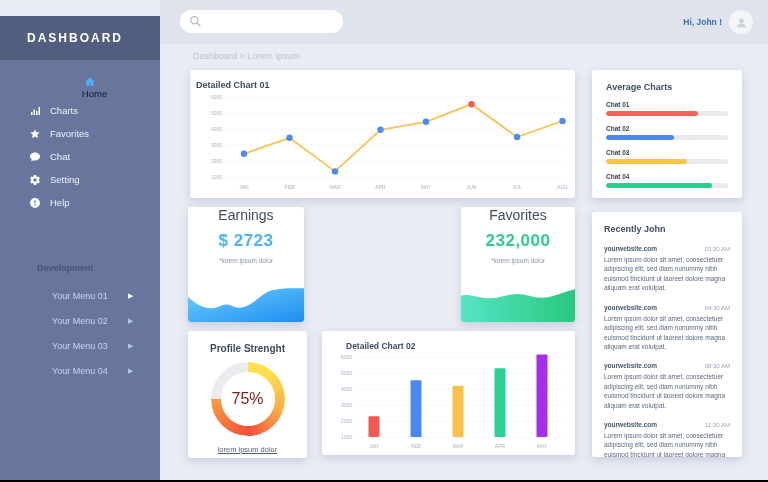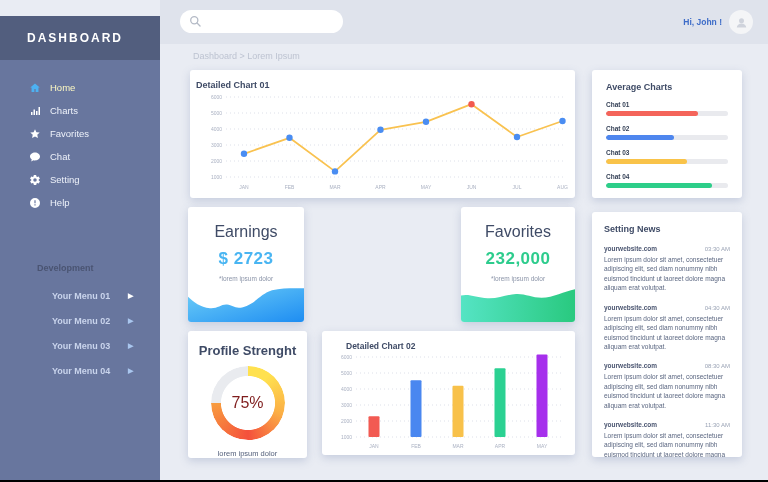--- a/index.html
+++ b/index.html
@@ -8,25 +8,25 @@
 
   
   .sidebar{position:absolute;left:0;top:16px;width:160px;height:100%;background:#68769e;}
   .sidebar-header{height:44px;background:#525e7e;color:#ffffff;font-size:12px;font-weight:bold;
     letter-spacing:2px;line-height:44px;padding-left:27px;}
   .nav{position:absolute;top:60px;left:0;right:0;}
   .nav-item{display:flex;align-items:center;height:23px;padding-left:29px;cursor:pointer;color:#eef2fa;}
   .nav-item .ic{width:12px;height:12px;margin-right:9px;display:flex;align-items:center;}
   .nav-item .ic svg{width:12px;height:12px;fill:#ffffff;}
   .nav-item span.lbl{font-size:9.5px;}
-  .nav-item.active{color:#fef9c3;}
+  .nav-item.active{color:#0f172a;flex-direction:column;}
   .nav-item.active .ic svg{fill:#4db1f2;}
   .dev{position:absolute;top:247px;left:0;right:0;margin-left:8px;}
   .dev-label{padding-left:29px;font-size:9px;color:#4a5472;font-weight:bold;}
-  .dev-item{display:flex;align-items:center;height:25px;margin-top:0;padding-left:44px;cursor:pointer;font-weight:bold;}
+  .dev-item{display:flex;align-items:center;height:25px;margin-top:0;padding-left:44px;cursor:pointer;}
   .dev-item .dlbl{font-size:9px;color:#c9d4ec;width:62px;}
   .dev-item .arrow{font-size:7px;color:#a9c6ee;margin-left:14px;}
   .dev-item:first-of-type .arrow{color:#ffffff;}
   .dev-item{margin-bottom:0;}
   .dev-list .dev-item{margin-top:0;}
   .dev-list{margin-top:10px;}
 
   
   .topbar{position:absolute;left:160px;top:0;right:0;height:44px;background:#dfe3ec;}
   .search{position:absolute;left:20px;top:10px;width:163px;height:23px;background:#ffffff;
@@ -51,44 +51,44 @@
   .c-avg{left:592px;top:70px;width:150px;height:128px;padding:12px 14px;}
   .avg-row{margin-top:9px;}
   .avg-label{font-size:6.5px;font-weight:bold;color:#333f55;}
   .avg-track{margin-top:3px;height:5px;border-radius:2.5px;background:#e9eaee;overflow:hidden;cursor:pointer;}
   .avg-fill{height:100%;border-radius:2.5px;}
 
   .c-stat{top:207px;height:115px;text-align:center;}
   .c-stat.earnings{left:188px;width:116px;}
   .c-stat.downloads{left:325px;width:114px;}
   .c-stat.favorites{left:461px;width:114px;}
-  .stat-title{font-size:16px;color:#3f4b66;margin-top:16px;}
+  .stat-title{font-size:14px;color:#3f4b66;}
   .stat-value{font-size:17px;font-weight:bold;margin-top:8px;letter-spacing:.5px;}
   .earnings .stat-value{color:#49b5f2;}
   .downloads .stat-value{color:#f7b845;font-size:15px;}
   .favorites .stat-value{color:#2dcc8d;}
   .stat-sub{font-size:6.5px;color:#8b94a8;margin-top:6px;}
   .wave{position:absolute;left:0;bottom:0;width:100%;height:38px;}
 
   .c-news{left:592px;top:212px;width:150px;height:245px;padding:12px 12px;}
   .news-item{margin-top:11px;}
   .news-head{display:flex;justify-content:space-between;align-items:baseline;}
   .news-source{font-size:6.5px;font-weight:bold;color:#4a5570;cursor:pointer;}
   .news-time{font-size:6px;color:#9aa3b5;}
   .news-text{font-size:6.5px;color:#5a6680;line-height:1.45;margin-top:3px;}
 
   .c-profile{left:188px;top:331px;width:119px;height:127px;text-align:center;}
-  .c-profile .card-title{margin-top:12px;font-size:13px;}
+  .c-profile .card-title{margin-top:12px;font-size:10px;}
   .donut{width:74px;height:74px;border-radius:50%;margin:8px auto 0;position:relative;
     display:flex;align-items:center;justify-content:center;}
   .donut-ring{position:absolute;inset:0;border-radius:50%;
     -webkit-mask:radial-gradient(closest-side,transparent 72%,#000 74%);
     mask:radial-gradient(closest-side,transparent 72%,#000 74%);}
   .donut-value{font-size:16px;color:#7f1d1d;position:relative;}
-  .profile-sub{font-size:7.5px;color:#55617c;margin-top:9px;}
+  .profile-sub{font-size:7.5px;color:#55617c;margin-top:9px;text-decoration:underline;}
 
   .c-chart2{left:322px;top:331px;width:253px;height:124px;}
   .c-chart2 .card-title{position:absolute;left:16px;top:10px;font-size:8.5px;padding-left:8px;}
   .c-chart2 svg{position:absolute;left:6px;top:22px;}
 
   .bottom-strip{position:absolute;left:0;bottom:0;width:100%;height:2px;background:#000;}
 
   .tick{font-size:5px;fill:#aab1c2;}
   .xlab{font-size:5px;fill:#aab1c2;}
 </style>
@@ -281,21 +281,21 @@
           <linearGradient id="gradF" x1="0" y1="0" x2="1" y2="0">
         <stop offset="0" stop-color="#55e4c4"></stop>
             <stop offset="1" stop-color="#29c97f"></stop>
           </linearGradient>
         </defs>
       <path fill="url(#gradF)" d="M0,11 C8,9 16,13 27,13.5 C38,14 46,10 56,9.5 C65,9 72,13 82,13 C94,13 105,7 116,5 L116,36 L0,36 Z"></path>
     </svg>
   </div>
 
   <div class="card c-news">
-    <div class="card-title">Setting News</div>
+    <div class="card-title">Recently John</div>
     <div id="news-list">
         <div class="news-item">
           <div class="news-head">
             <span class="news-source">yourwebsite.com</span>
             <span class="news-time">03:30 AM</span>
           </div>
           <div class="news-text">Lorem ipsum dolor sit amet, consectetuer adipiscing elit, sed diam nonummy nibh euismod tincidunt ut laoreet dolore magna aliquam erat volutpat.</div>
         </div>
         <div class="news-item">
           <div class="news-head">

